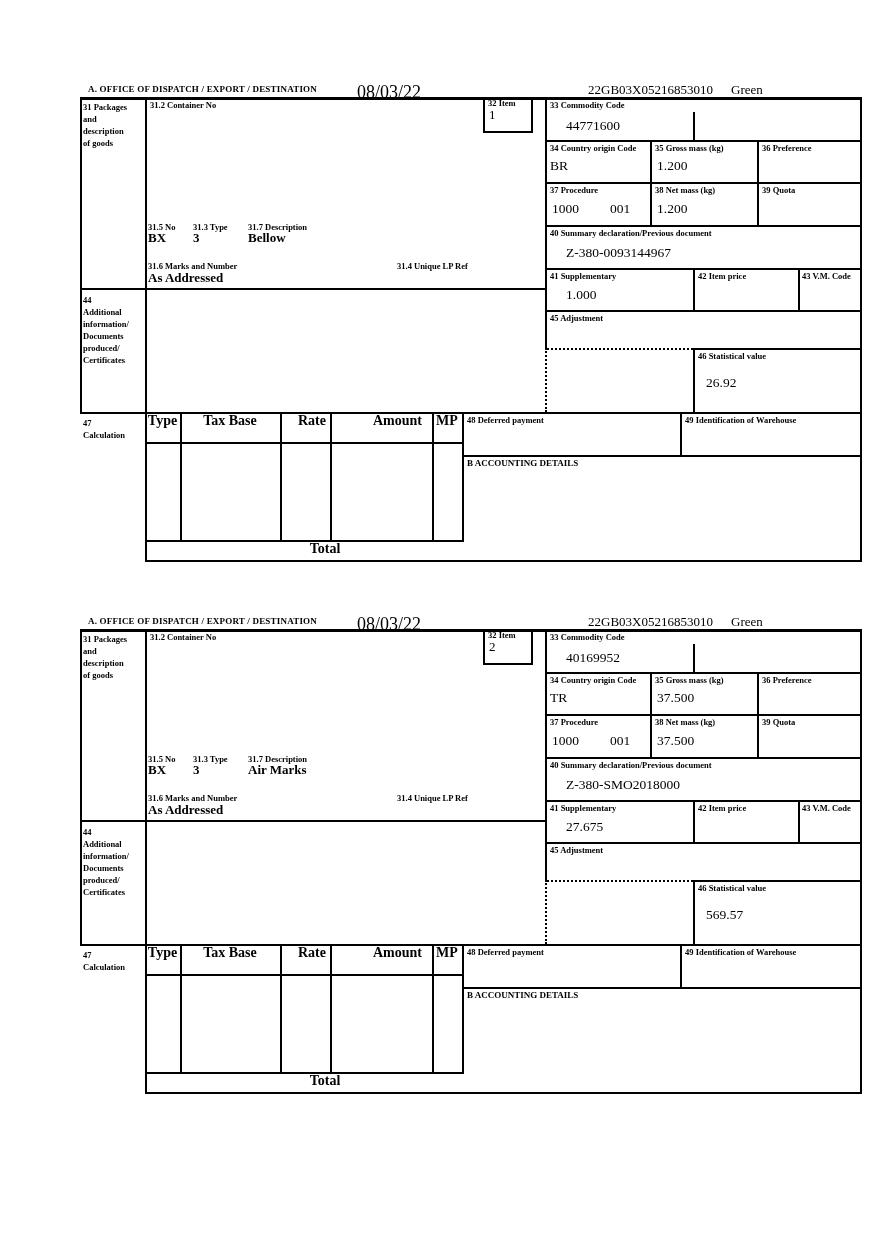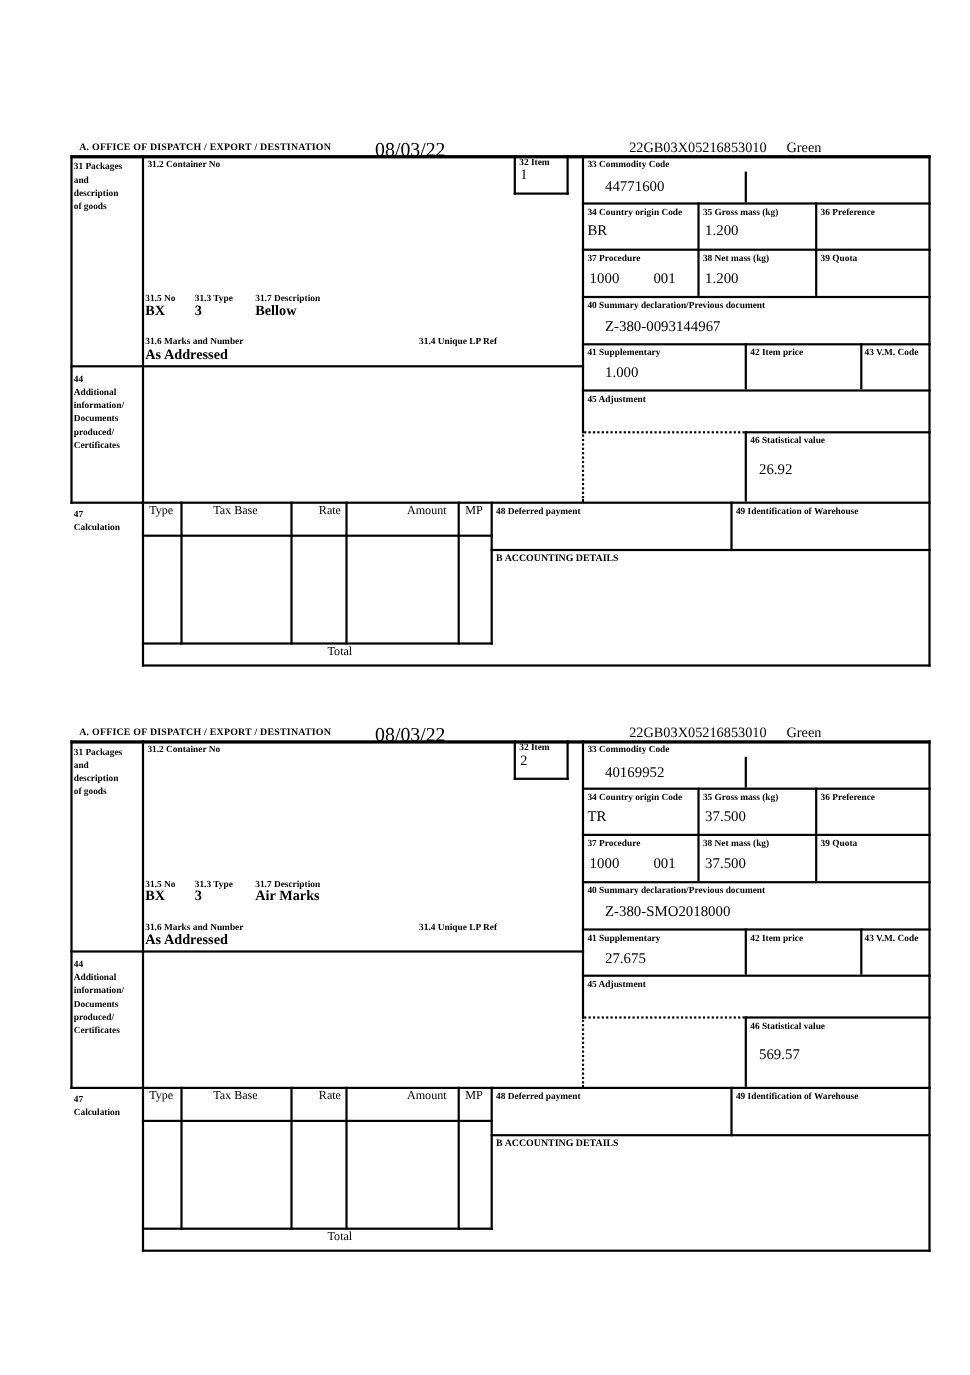--- a/index.html
+++ b/index.html
@@ -1,28 +1,28 @@
 <!DOCTYPE html>
 <html><head>
 <meta charset="utf-8">
 <style>
   html,body{margin:0;padding:0;background:#fff;}
   body{width:882px;height:1250px;position:relative;font-family:"Liberation Serif",serif;color:#000;}
-  .sec{position:absolute;left:64px;width:784px;height:481px;margin-top:44px;}
+  .sec{position:absolute;left:80px;width:784px;height:481px;}
   .ln{position:absolute;background:#000;}
   .dot-v{position:absolute;width:0;border-left:2px dotted #000;}
   .dot-h{position:absolute;height:0;border-top:2px dotted #000;}
   .lbl{position:absolute;font-size:8.5px;font-weight:bold;white-space:nowrap;line-height:10px;}
   .side{position:absolute;font-size:8.5px;font-weight:bold;line-height:12px;width:62px;}
   .side span{display:block;}
   .val{position:absolute;font-size:13px;white-space:nowrap;line-height:14px;}
   .val-lg{position:absolute;font-size:13.5px;white-space:nowrap;line-height:15px;}
   .hdr-title{position:absolute;font-size:9px;font-weight:bold;letter-spacing:.2px;white-space:nowrap;}
   .hdr-val{position:absolute;font-size:18px;white-space:nowrap;}
-  .colhdr{position:absolute;font-size:11px;font-weight:normal;top:333px;line-height:11px;}
+  .colhdr{position:absolute;font-size:14px;font-weight:bold;top:333px;line-height:11px;}
   .itembox{position:absolute;left:403px;top:15px;width:50px;height:36px;border-left:2px solid #000;border-right:2px solid #000;border-bottom:2px solid #000;box-sizing:border-box;}
   .itembox .lbl{position:static;display:block;padding:1px 0 0 3px;}
   .itembox .val{position:static;display:block;padding:0 0 0 4px;}
 </style>
 </head>
 <body>
 
 <div class="sec" style="top:82px">
 
   <span class="hdr-title" style="left:8px;top:2px">A.  OFFICE OF DISPATCH / EXPORT / DESTINATION</span>

